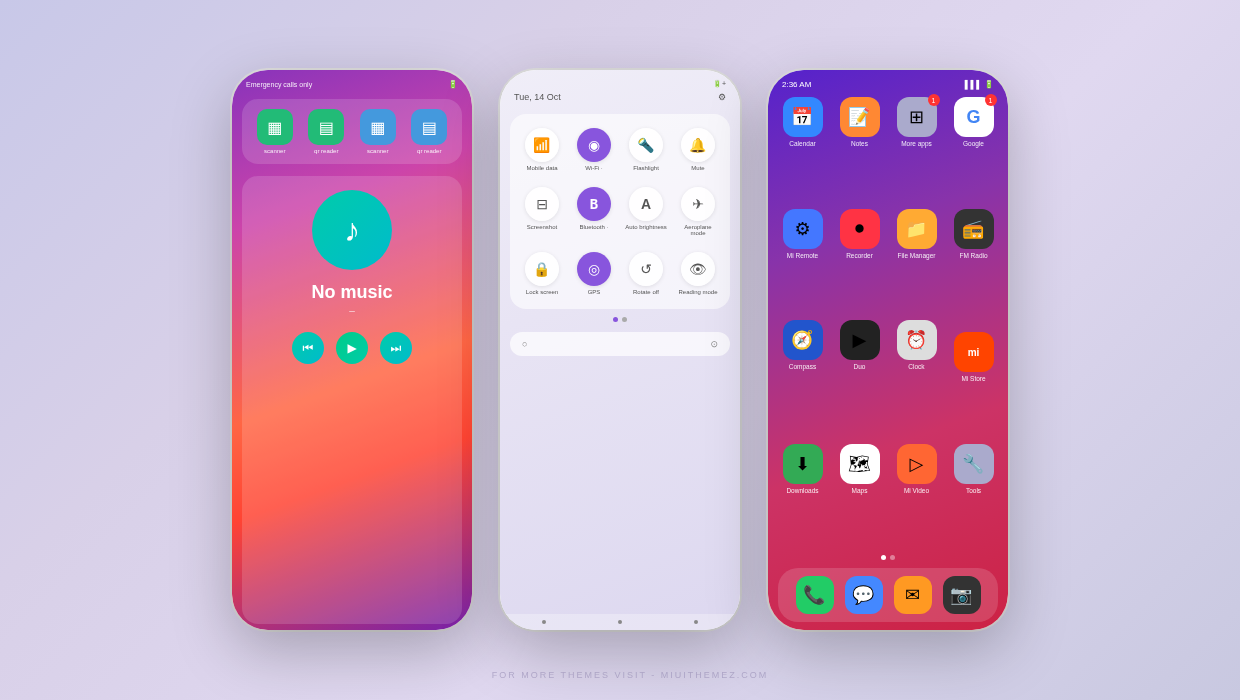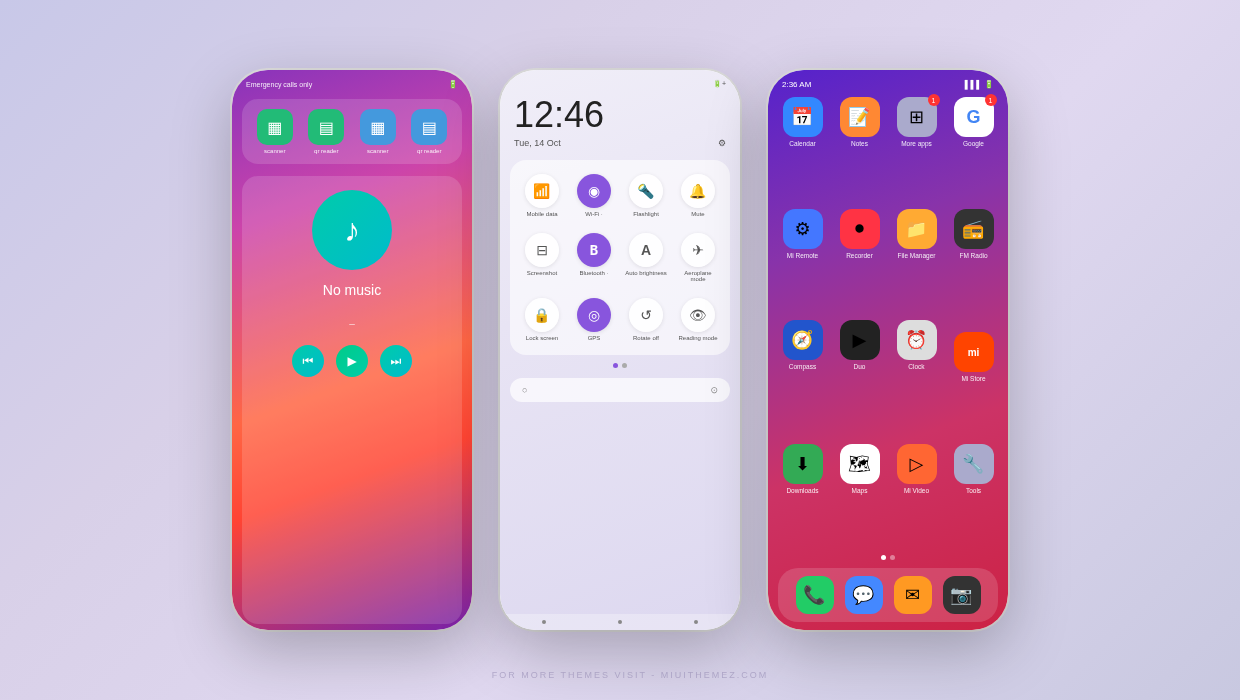--- a/index.html
+++ b/index.html
@@ -97,23 +97,23 @@
       background: linear-gradient(135deg, #00ccaa, #00bbcc);
       display: flex;
       align-items: center;
       justify-content: center;
       font-size: 32px;
       color: white;
       margin-bottom: 12px;
     }
     .music-title {
       color: white;
-      font-size: 14px;
-      font-weight: 400;
-      margin-bottom: 20px;
+      font-size: 18px;
+      font-weight: 700;
+      margin-bottom: 2px;
     }
     .music-subtitle {
       color: rgba(255,255,255,0.7);
       font-size: 10px;
       margin-bottom: 16px;
     }
     .music-controls {
       display: flex;
       gap: 12px;
       align-items: center;
@@ -387,21 +387,20 @@
   </div>
 </div>
 
 <div class="phone">
   <div class="phone-inner">
     <div class="phone2-bg">
       <div class="phone2-status">
         <span style="opacity:0">·</span>
         <span>🔋+</span>
       </div>
-      <div class="phone2-time">12:46</div>
       <div class="phone2-date-row">
         <span>Tue, 14 Oct</span>
         <span>⚙</span>
       </div>
 
       <div class="control-grid">
         <div class="ctrl-tile">
           <div class="ctrl-tile-icon">📶</div>
           <span class="ctrl-tile-label">Mobile data</span>
         </div>

